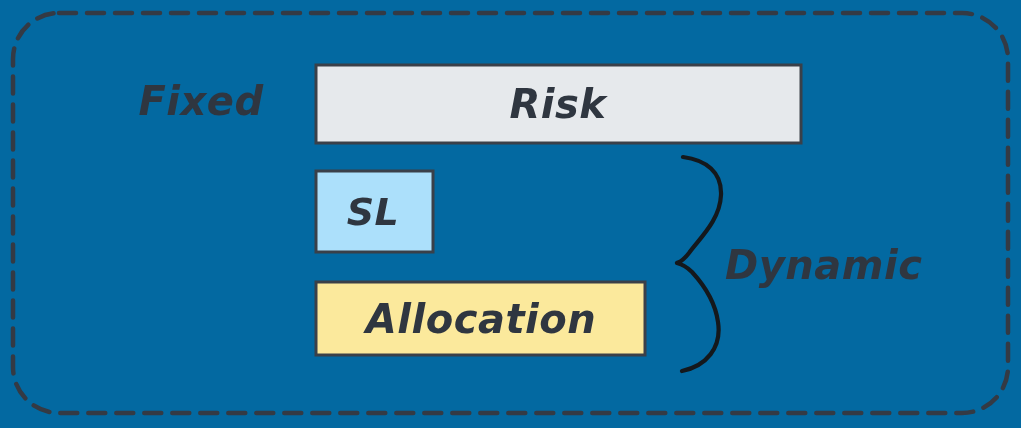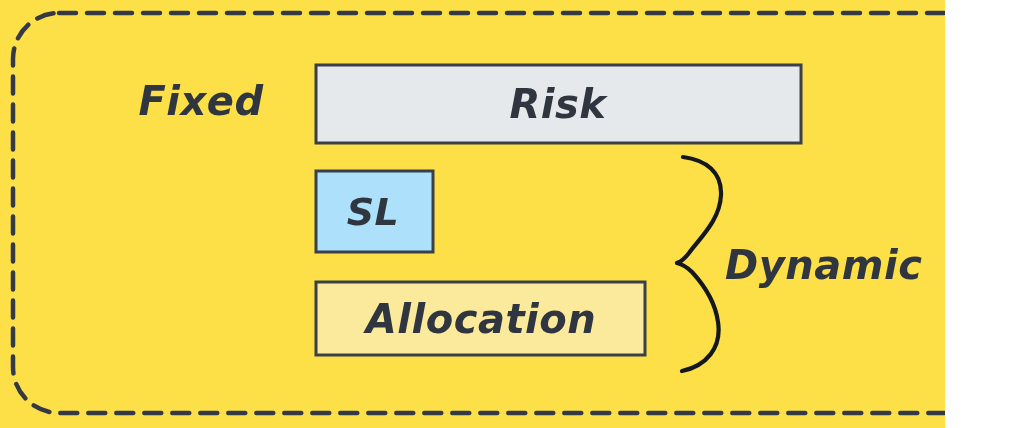--- a/index.html
+++ b/index.html
@@ -5,23 +5,23 @@
   html, body {
     margin: 0;
     padding: 0;
     background: #ffffff;
   }
   body {
     font-family: "DejaVu Sans", sans-serif;
   }
   #canvas {
     position: relative;
-    width: 945px;
+    width: 1021px;
     height: 428px;
-    background: #fde047;
+    background: #0369a1;
     overflow: hidden;
   }
   #diagram-svg {
     position: absolute;
     left: 0;
     top: 0;
     width: 1021px;
     height: 428px;
   }
   .hand-text {

